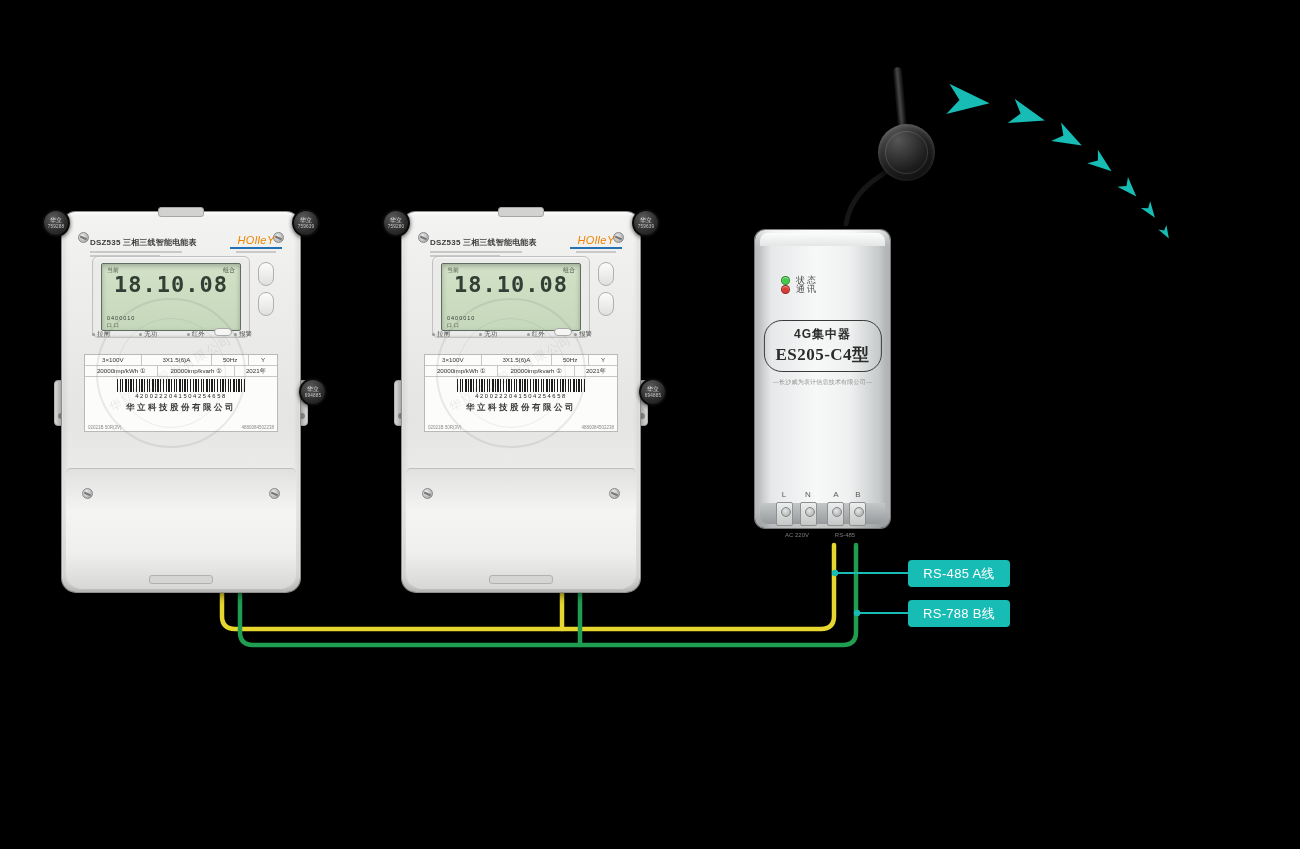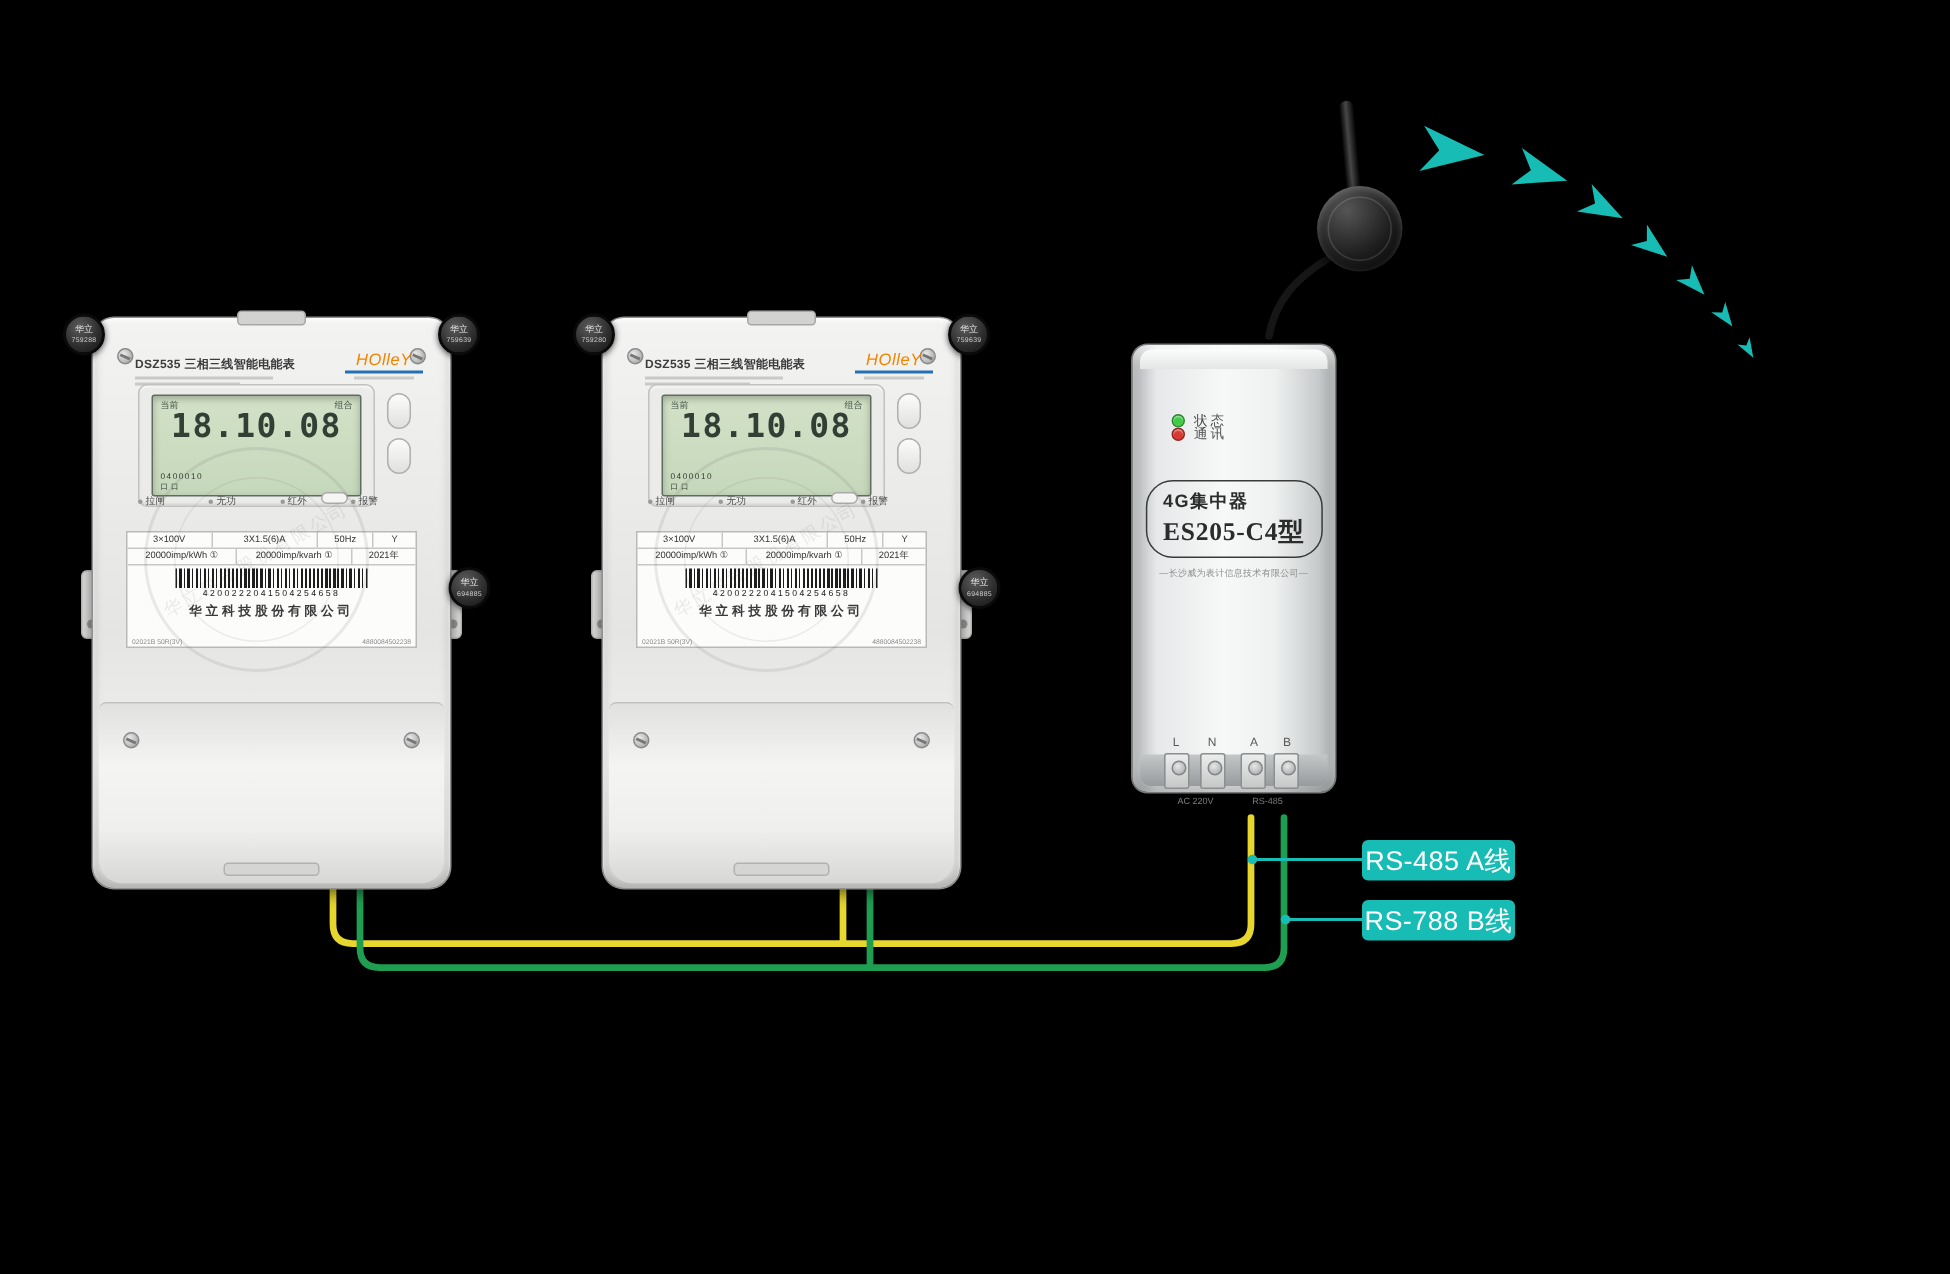--- a/index.html
+++ b/index.html
@@ -122,21 +122,21 @@
     background:linear-gradient(180deg,#fbfcfc,#e4e6e6); border-radius:8px 8px 0 0; }
   .conc-bottomband { position:absolute; left:5px; right:5px; bottom:4px; height:21px;
     background:linear-gradient(180deg,#c4c7c8,#989b9d); border-radius:0 0 8px 8px; }
   .led-row { position:absolute; left:26px; display:flex; align-items:center; gap:6px; }
   .led-row.r1 { top:44px; } .led-row.r2 { top:53px; }
   .led { width:9px; height:9px; border-radius:50%; border:1px solid rgba(0,0,0,.35);
     box-shadow: 0 0 5px 1px rgba(255,255,255,.15), inset 0 1px 1px rgba(255,255,255,.5); }
   .led-label { font-size:9px; color:#4c4c4c; letter-spacing:2px; }
   .conc-badge { position:absolute; left:50%; transform:translateX(-50%); top:90px;
     border:1.5px solid #3a3a3a; border-radius:18px; padding:5px 11px;
-    text-align:left; color:#2b2b2b; font-weight:bold; white-space:nowrap; }
+    text-align:center; color:#2b2b2b; font-weight:bold; white-space:nowrap; }
   .badge-line1 { font-size:12px; letter-spacing:1px; }
   .badge-line2 { font-size:17px; letter-spacing:.5px;font-family:Liberation Serif, serif; }
   .conc-company { position:absolute; top:148px; left:0; width:100%; text-align:center;
     font-size:6px; color:#8e8e8e; letter-spacing:.2px; }
   .term-label { position:absolute; top:260px; width:18px; text-align:center; font-size:8px; color:#5a5a5a; }
   .tL { left:20px; } .tN { left:44px; } .tA { left:72px; } .tB { left:94px; }
   .term { position:absolute; top:272px; width:17px; height:24px; border-radius:2px;
     background:linear-gradient(180deg,#eceded,#c6c8c8); border:1px solid #8d8f91; }
   .term::after { content:""; position:absolute; left:4px; top:4px; width:8px; height:8px;
     border-radius:50%; background:radial-gradient(circle at 40% 35%, #e6e7e7, #a2a4a6); border:1px solid #828486; }
@@ -150,21 +150,21 @@
     background:linear-gradient(90deg,#000,#474747 45%,#000); }
   .antenna-joint { position:absolute; left:900px; top:126px; width:9px; height:11px; background:#101010; z-index:4; }
   .antenna-base { position:absolute; left:878px; top:124px; width:57px; height:57px; border-radius:50%; z-index:5;
     background:radial-gradient(circle at 35% 28%, #555, #1e1e1e 55%, #000);
     box-shadow: inset 0 2px 5px rgba(255,255,255,.25), 0 3px 8px rgba(0,0,0,.8); }
   .antenna-base::after { content:""; position:absolute; inset:7px; border-radius:50%;
     border:1px solid rgba(255,255,255,.14); }
 
   
   .wire-label { position:absolute; left:908px; width:102px; height:27px; border-radius:4px; z-index:6;
-    display:flex; align-items:center; justify-content:center; color:#fff; font-size:18px; letter-spacing:.3px; }
+    display:flex; align-items:center; justify-content:center; color:#fff; font-size:13px; letter-spacing:.3px; }
   .wl-a { top:560px; } .wl-b { top:600px; }
 </style>
 </head>
 <body>
 
 <div class="canvas">
 
   <svg class="overlay" width="1300" height="849" viewBox="0 0 1300 849">
     <path d="M846,224 C850,202 862,185 893,168" stroke="#161616" stroke-width="5" fill="none" stroke-linecap="round"></path>
     <path d="M222,568 L222,616 Q222,629 235,629 L821,629 Q834,629 834,616 L834,545" stroke-width="4.5" fill="none" stroke-linecap="round" stroke="#e6d62e"></path>

